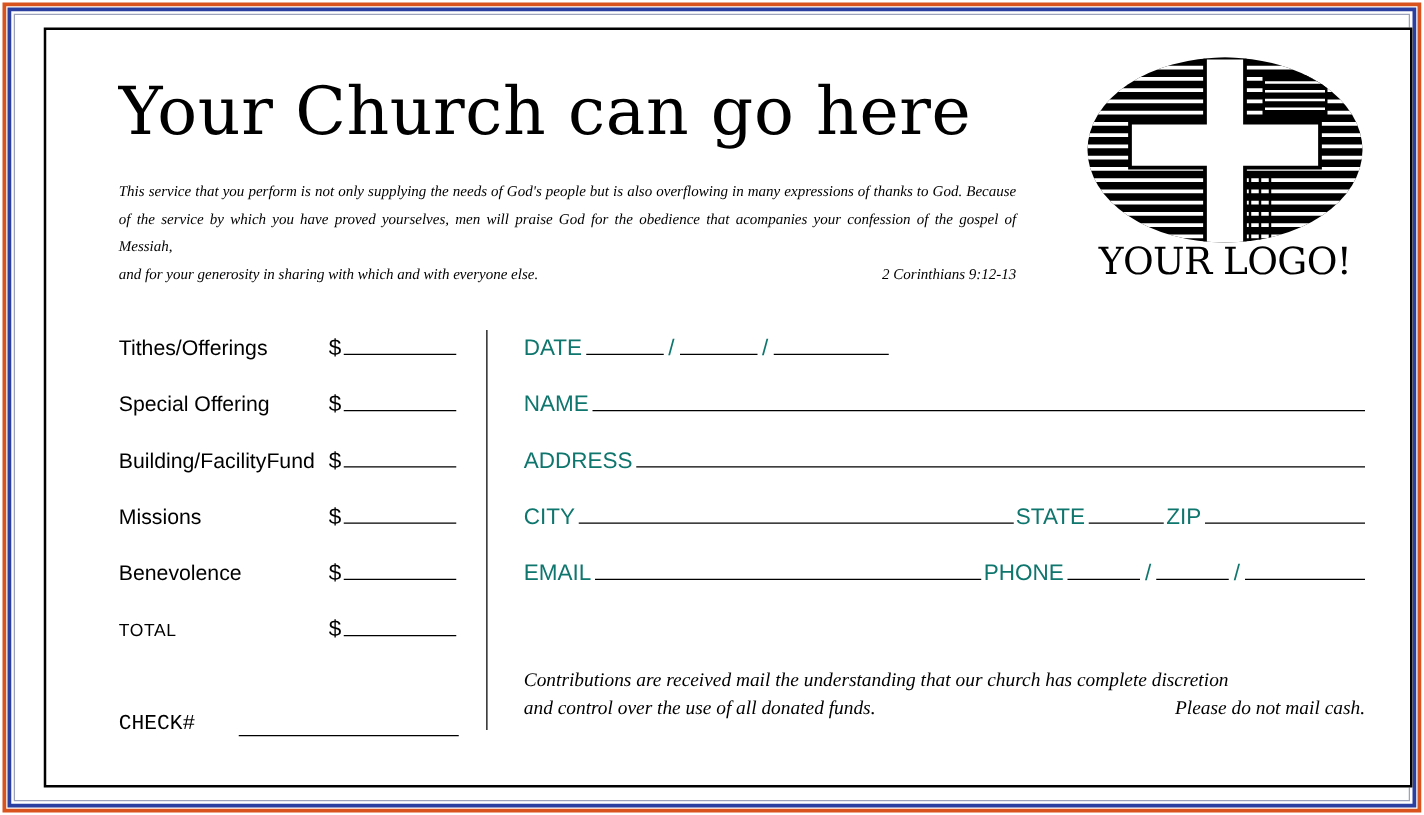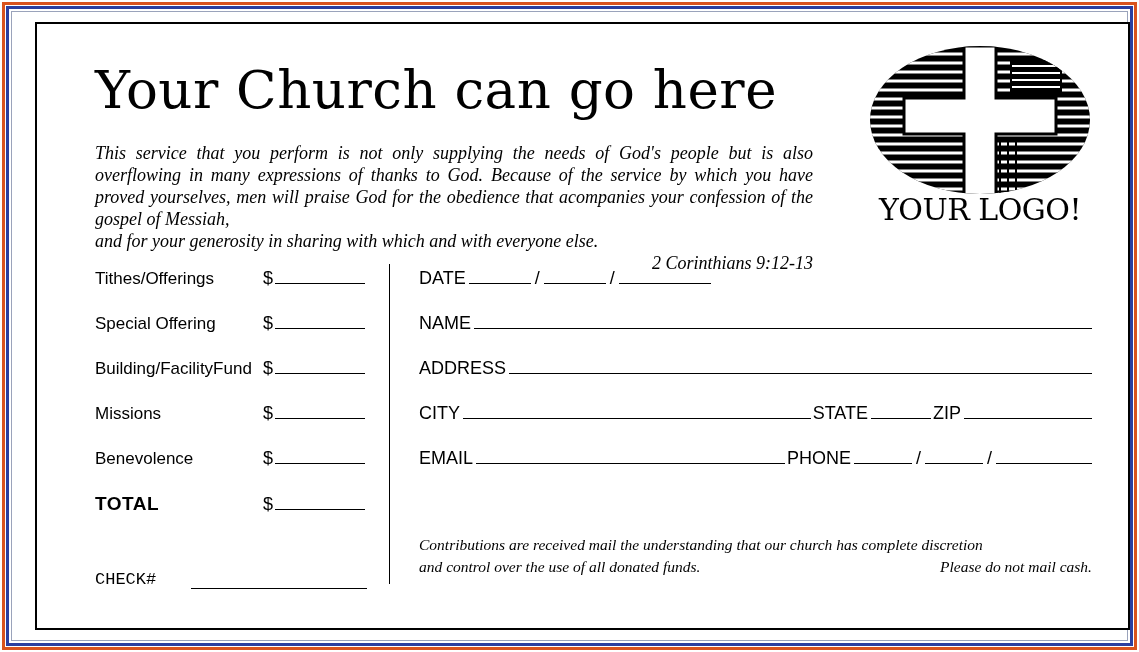--- a/index.html
+++ b/index.html
@@ -69,29 +69,28 @@
     color: #000;
     white-space: nowrap;
   }
   .blurb {
     position: absolute;
     left: 58px;
     top: 118px;
     width: 718px;
     font-family: "Liberation Serif", serif;
     font-style: italic;
-    font-size: 18px;
+    font-size: 12px;
     line-height: 22px;
     color: #000;
     text-align: justify;
   }
   .blurb .ref {
     display: inline-block;
     float: right;
-    margin-top: 22px;
   }
   .verse-line {
     display: block;
     overflow: hidden;
   }
   .verse-line .txt { float: left; }
 
   
   .logo-wrap {
     position: absolute;
@@ -142,22 +141,22 @@
     align-items: baseline;
     height: 45px;
   }
   .amt-label {
     width: 168px;
     font-size: 17px;
     color: #000;
     white-space: nowrap;
   }
   .amt-label.total {
-    font-weight: bold;
-    font-size: 19px;
+    font-weight: normal;
+    font-size: 14px;
     letter-spacing: 0.5px;
   }
   .dollar {
     font-size: 18px;
     margin-right: 2px;
   }
   .amt-line {
     display: inline-block;
     width: 90px;
     border-bottom: 1.6px solid #000;
@@ -186,21 +185,21 @@
     position: absolute;
     left: 382px;
     top: 14px;
     right: 36px;
   }
   .fld-row {
     display: flex;
     align-items: baseline;
     height: 45px;
     font-size: 18px;
-    color: #000000;
+    color: #0f766e;
     white-space: nowrap;
   }
   .fld-label { margin-right: 3px; }
   .rule {
     display: inline-block;
     border-bottom: 1.6px solid #000;
     height: 14px;
   }
   .rule.grow { flex: 1 1 auto; }
   .w-date-a { width: 62px; }

